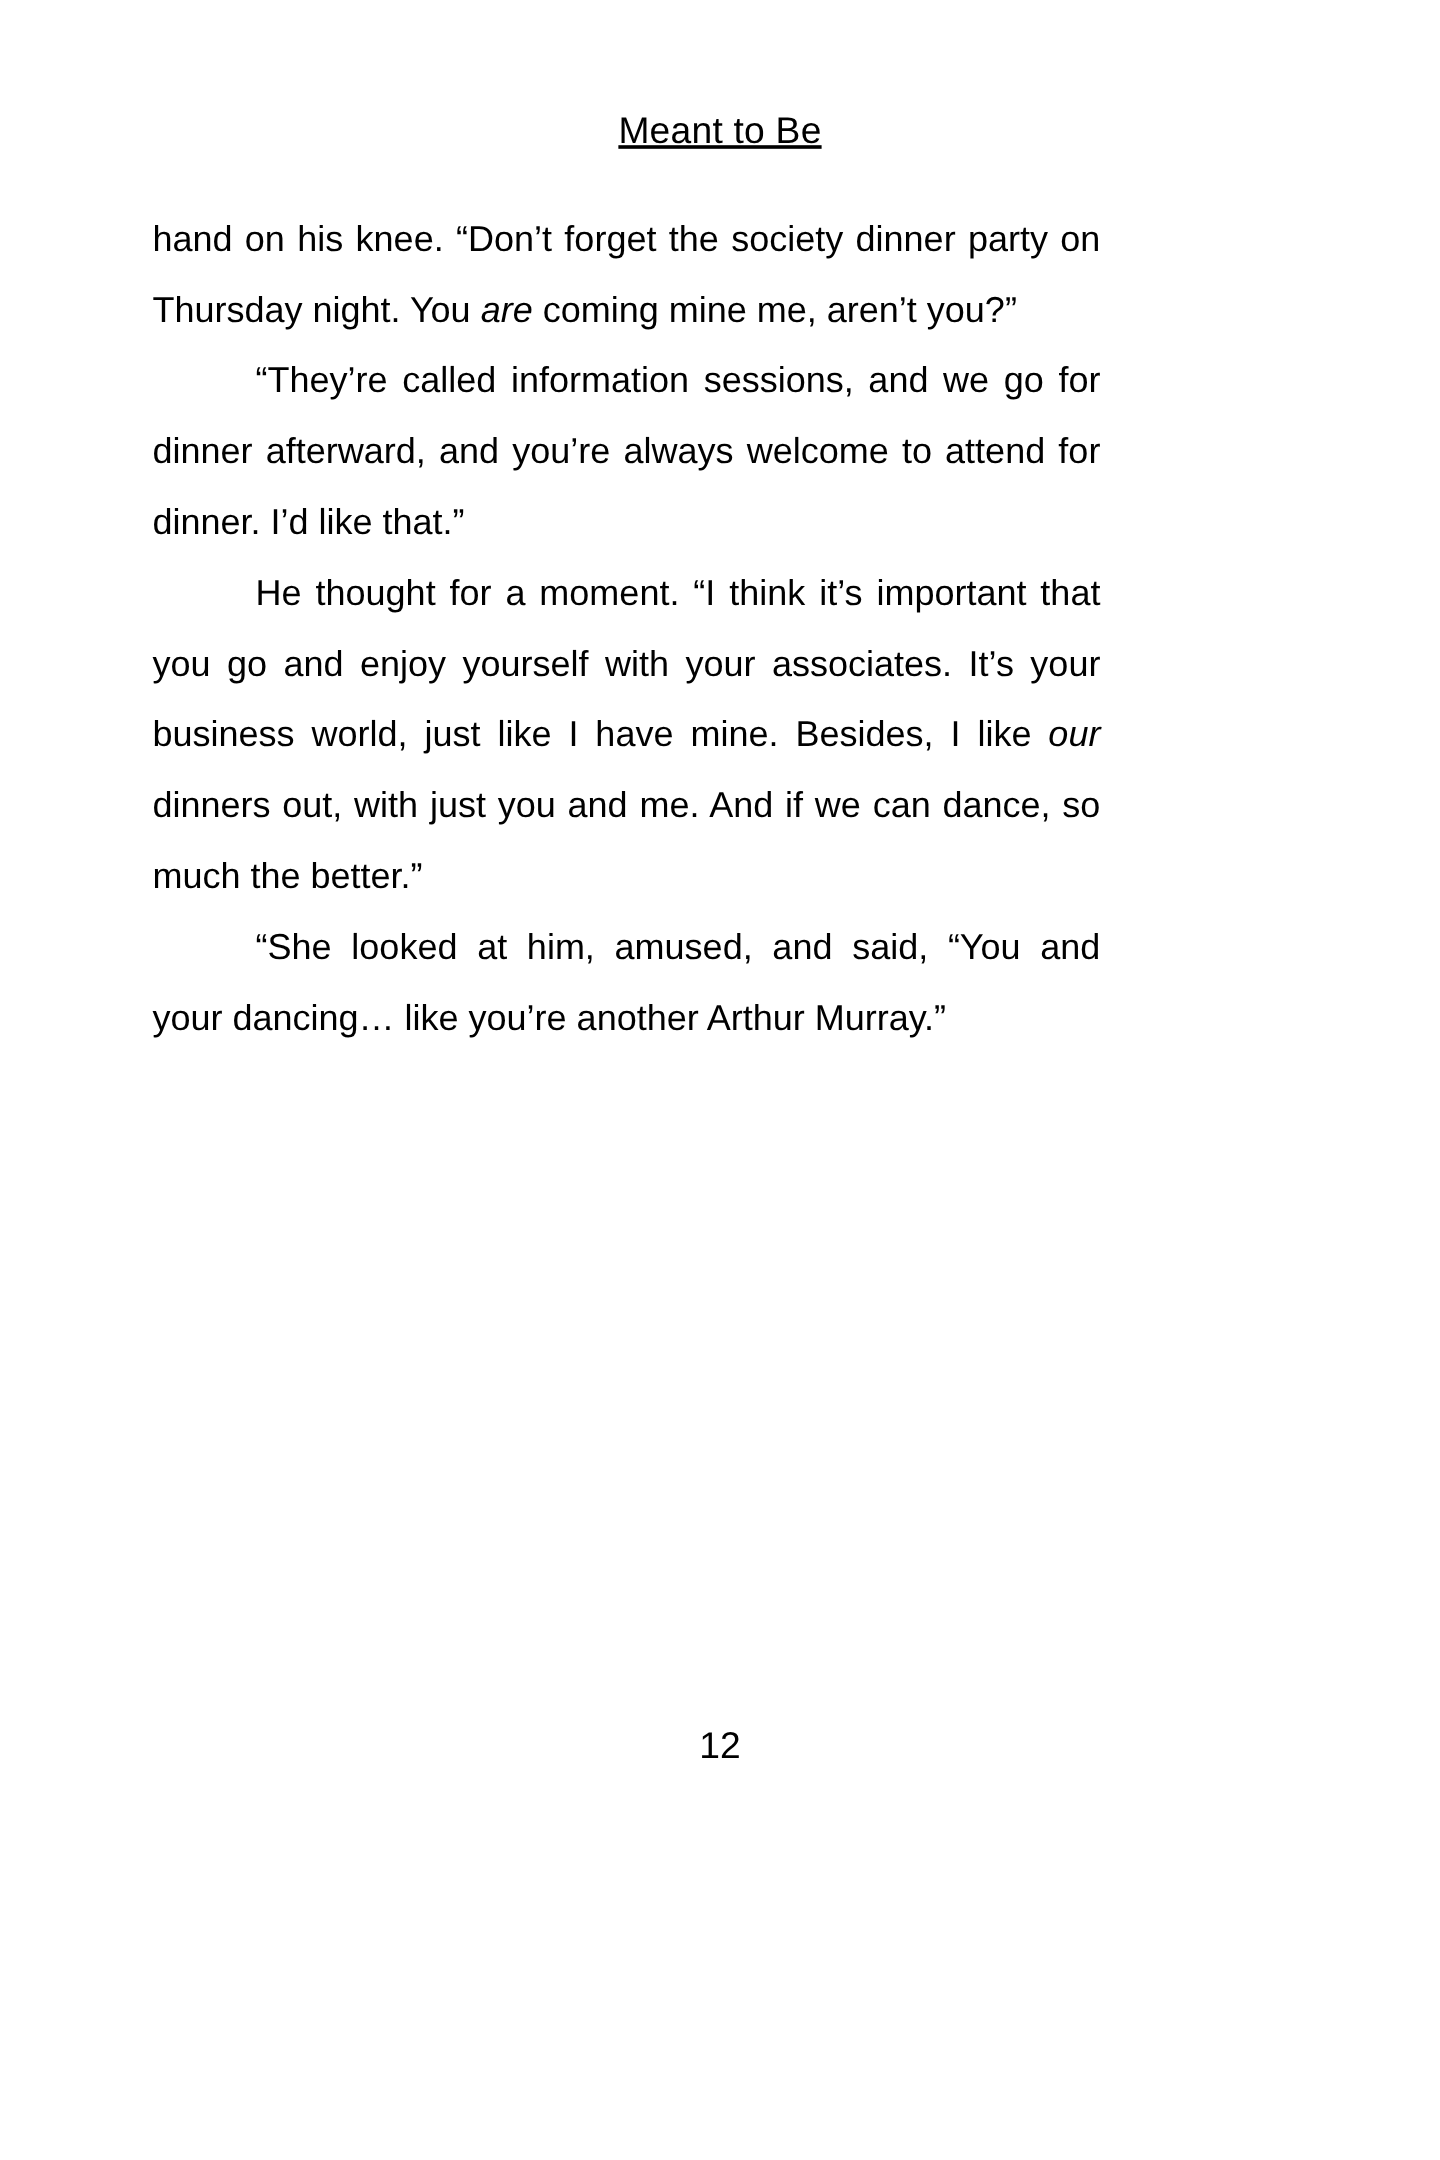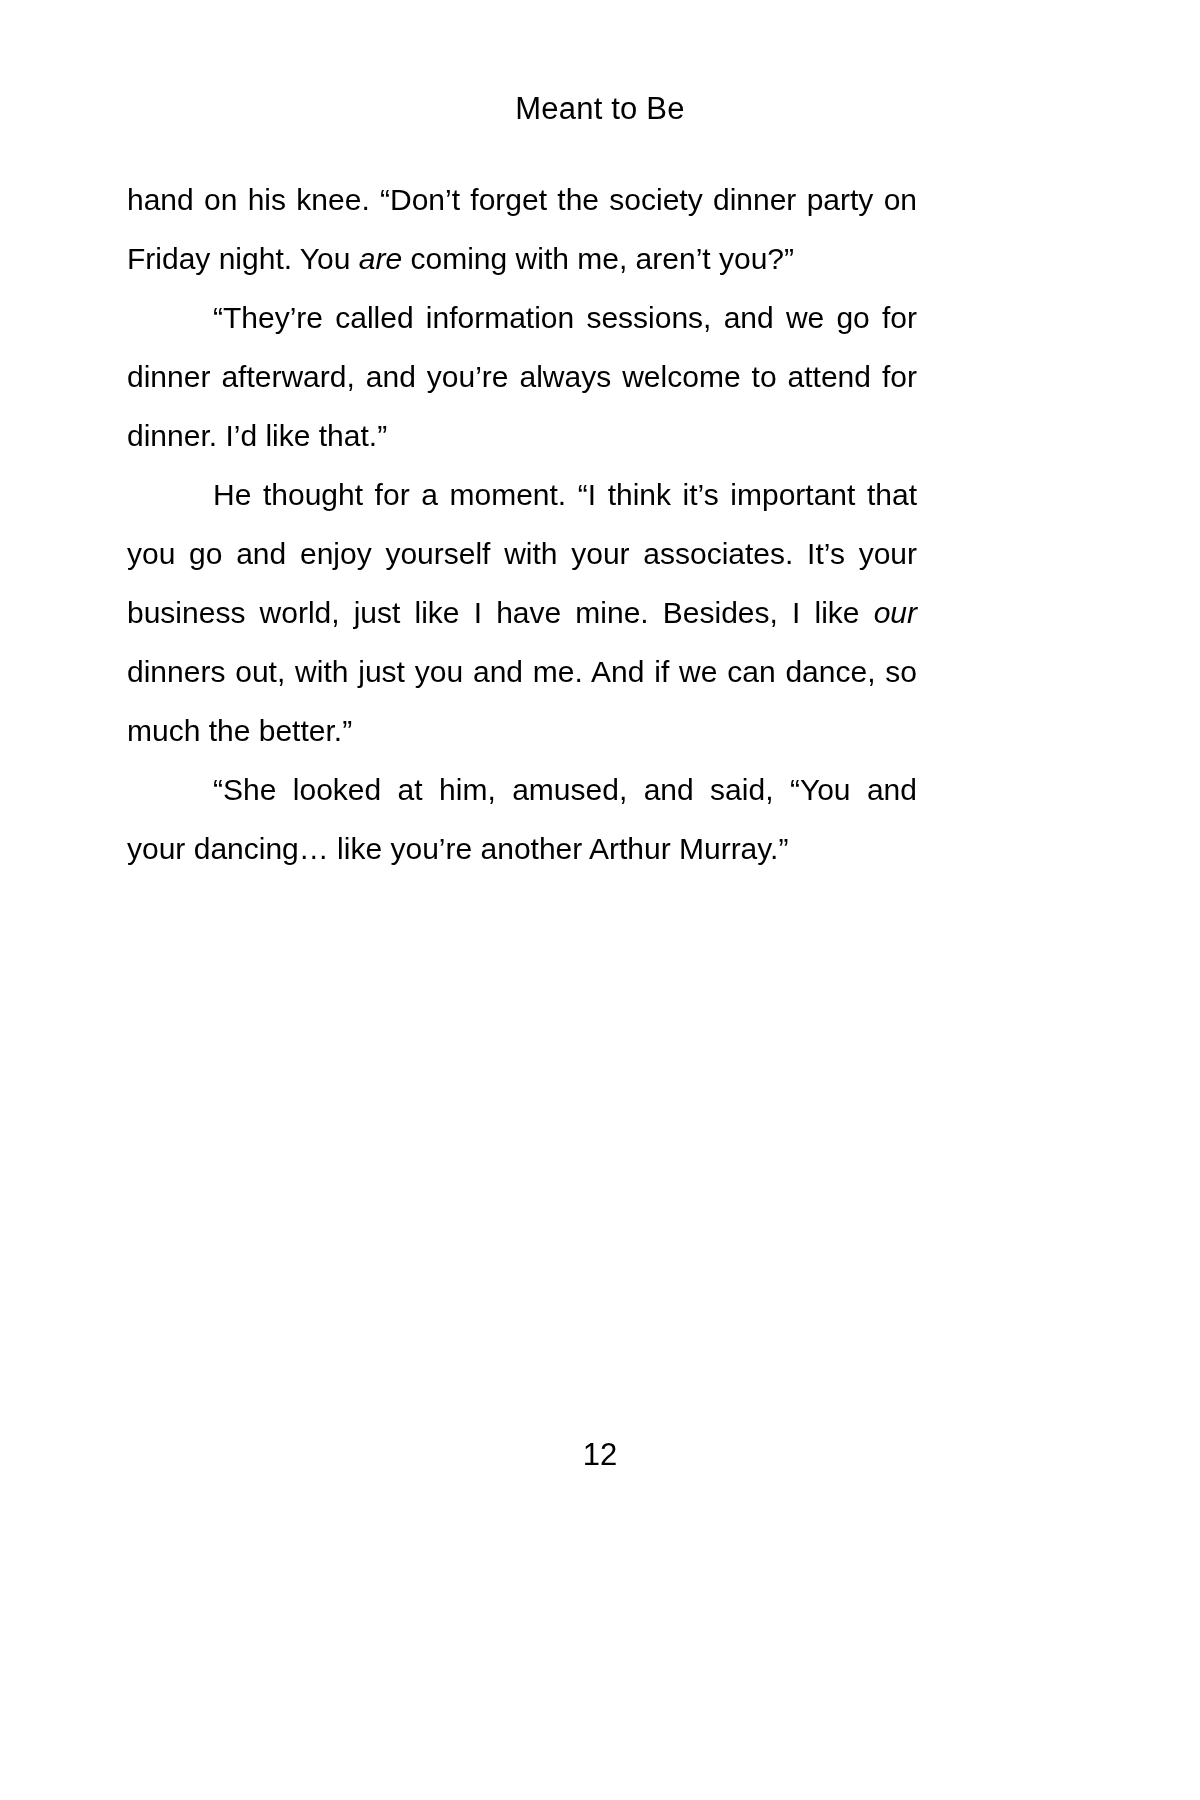--- a/index.html
+++ b/index.html
@@ -23,20 +23,21 @@
   }
   .running-head {
     position: absolute;
     top: 90px;
     left: 0;
     width: 1200px;
     text-align: center;
     font-size: 31px;
     line-height: 1.2;
     letter-spacing: 0.2px;
+    text-decoration: underline;
   }
   .body-text {
     position: absolute;
     top: 170px;
     left: 127px;
     width: 790px;
   }
   .para {
     font-size: 30px;
     line-height: 59px;
@@ -64,21 +65,21 @@
   }
 </style>
 </head>
 <body>
 
 <div class="page">
 
   <div class="running-head">Meant to Be</div>
 
   <div class="body-text">
-      <p class="para"><span>hand on his knee. “Don’t forget the society dinner party on Friday night. You </span><i>are</i><span> coming with me, aren’t you?”</span></p>
+      <p class="para"><span>hand on his knee. “Don’t forget the society dinner party on Thursday night. You </span><i>are</i><span> coming mine me, aren’t you?”</span></p>
       <p class="para indent"><span>“They’re called information sessions, and we go for dinner afterward, and you’re always welcome to attend for dinner. I’d like that.”</span></p>
       <p class="para indent"><span>He thought for a moment. “I think it’s important that you go and enjoy yourself with your associates. It’s your business world, just like I have mine. Besides, I like </span><i>our</i><span> dinners out, with just you and me. And if we can dance, so much the better.”</span></p>
       <p class="para indent"><span>“She looked at him, amused, and said, “You and your dancing… like you’re another Arthur Murray.”</span></p>
     </div>
 
   <div class="folio">12</div>
 
 </div>
 
 </body></html>

